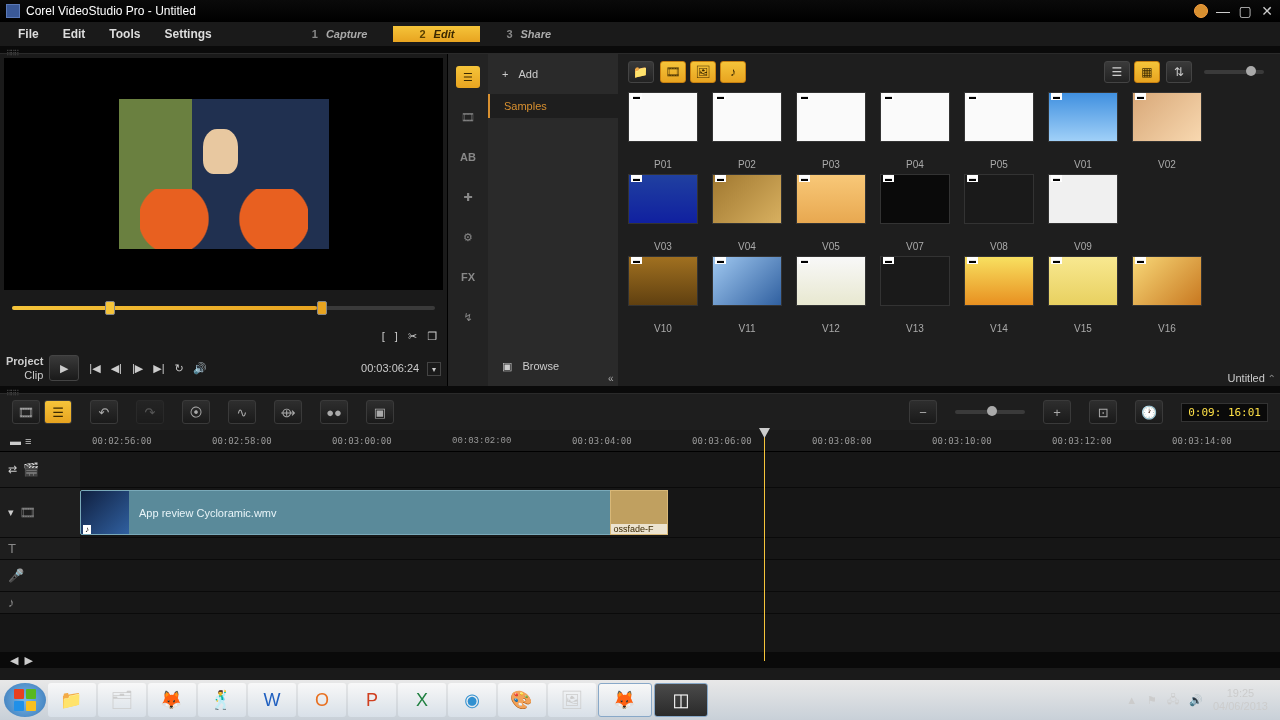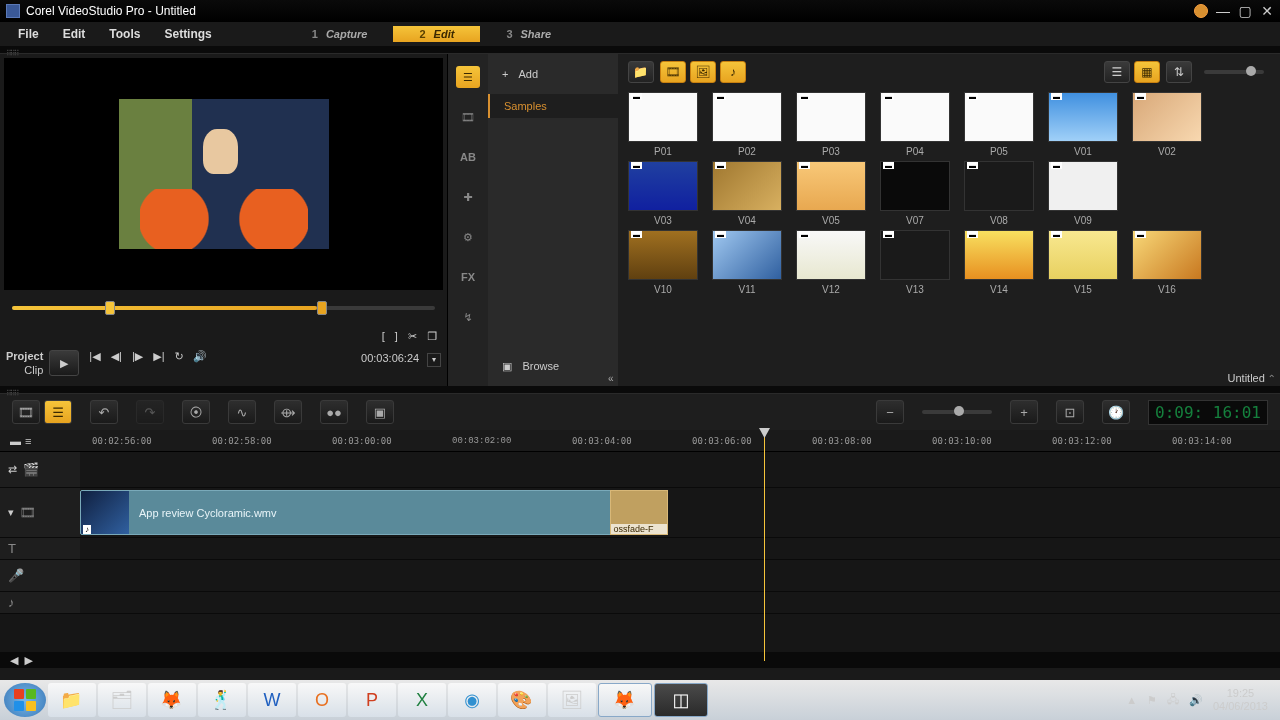--- a/index.html
+++ b/index.html
@@ -31,21 +31,21 @@
 .sc-bar{flex:1;height:4px;background:#3a3a3a;border-radius:2px;position:relative}
 .sc-fill{position:absolute;height:100%;background:linear-gradient(90deg,#f5c43a,#e8a420);width:72%;border-radius:2px}
 .sc-mk{position:absolute;width:10px;height:14px;background:#ddd;border:1px solid #888;border-radius:2px;top:-5px}
 .sc-h1{left:22%;background:#f5c43a}
 .sc-h2{left:72%;background:#e8a420}
 .pv-row{height:28px;display:flex;align-items:center;padding:0 10px;gap:10px}
 .pv-btns{display:flex;gap:10px;color:#ccc;font-size:14px}
 .pv-btns span{cursor:pointer}
 .pv-tc{font-family:monospace;color:#d89030;font-size:13px;flex:1;text-align:right}
 .pv-tc-r{width:14px;height:14px;display:inline-flex;border:1px solid #444;align-items:center;justify-content:center;font-size:8px}
-.trans{height:36px;display:flex;padding:0 6px;gap:2px}
+.trans{height:36px;display:flex;align-items:center;padding:0 6px;gap:2px}
 .pc-lbl{display:flex;flex-direction:column;gap:2px;font-size:9px;text-align:right;color:#aaa;margin-right:4px}
 .play-b{width:30px;height:26px;background:linear-gradient(#3a3a3a,#1a1a1a);border:1px solid #444;border-radius:3px;display:flex;align-items:center;justify-content:center;cursor:pointer}
 .tcbtn{display:flex;gap:10px;margin-left:8px;font-size:13px}
 .library{flex:1;display:flex}
 .lib-side{width:40px;background:#232323;display:flex;flex-direction:column;align-items:center;padding-top:12px;gap:18px}
 .lib-sb{width:24px;height:22px;display:flex;align-items:center;justify-content:center;cursor:pointer;color:#888}
 .lib-sb.sel{background:linear-gradient(#f5c43a,#e8a420);border-radius:3px;color:#3a2800}
 .fx-t{font-size:11px;font-weight:bold}
 .lib-mid{width:130px;background:#2a2a2a;display:flex;flex-direction:column}
 .lib-add{height:40px;display:flex;align-items:center;gap:10px;padding:0 14px;cursor:pointer;color:#ccc}
@@ -55,34 +55,34 @@
 .lib-main{flex:1;display:flex;flex-direction:column;background:#1e1e1e;position:relative}
 .lib-tb{height:36px;display:flex;align-items:center;gap:6px;padding:0 10px}
 .lib-tb-g{display:flex;gap:4px}
 .ltbtn{width:26px;height:22px;background:linear-gradient(#3a3a3a,#222);border:1px solid #444;border-radius:3px;display:flex;align-items:center;justify-content:center;cursor:pointer;font-size:12px}
 .ltbtn.sel{background:linear-gradient(#f5c43a,#e8a420);color:#3a2800;border-color:#c88010}
 .lib-tb-sp{flex:1}
 .thmb-sl{width:60px;height:4px;background:#3a3a3a;border-radius:2px;position:relative;margin:0 6px}
 .thmb-sl::after{content:"";position:absolute;right:8px;top:-4px;width:10px;height:10px;background:#aaa;border-radius:50%}
 .lib-grid{flex:1;overflow:hidden;padding:2px 10px}
 .lg-row{display:flex;gap:14px;margin-bottom:4px}
-.lg-cell{display:flex;flex-direction:column;align-items:center;gap:4px;cursor:pointer}
+.lg-cell{display:flex;flex-direction:column;align-items:center;gap:17px;cursor:pointer}
 .lg-th{width:70px;height:50px;border:1px solid #333;position:relative;background:#fff}
 .lg-th::before{content:"▬";position:absolute;top:0;left:2px;font-size:7px;color:#000;background:#fff;padding:0 2px}
 .lg-lbl{font-size:10px;color:#aaa}
 .lib-opt{position:absolute;right:4px;bottom:2px;font-size:10px;color:#888;cursor:pointer}
 .lib-col{position:absolute;left:-10px;bottom:2px;font-size:10px;color:#aaa;cursor:pointer}
 .tl-tool{height:36px;background:#1e1e1e;display:flex;align-items:center;padding:0 12px;gap:18px}
 .tlt-g{display:flex;gap:4px}
 .tlbtn{width:28px;height:24px;background:linear-gradient(#2e2e2e,#1a1a1a);border:1px solid #3a3a3a;border-radius:3px;display:flex;align-items:center;justify-content:center;cursor:pointer;font-size:13px;color:#aaa}
 .tlbtn.sel{background:linear-gradient(#f5c43a,#e8a420);color:#3a2800}
 .tlt-sp{flex:1}
 .tlz-sl{width:70px;height:4px;background:#3a3a3a;border-radius:2px;position:relative}
 .tlz-sl::after{content:"";position:absolute;left:45%;top:-4px;width:10px;height:10px;background:#aaa;border-radius:50%}
-.tl-dur{font-family:monospace;color:#15803d;font-size:16px;background:#0a0a0a;padding:2px 6px;border:1px solid #333}
+.tl-dur{font-family:monospace;color:#fde047;font-size:11px;background:#0a0a0a;padding:2px 6px;border:1px solid #333}
 .tl-ruler{height:22px;display:flex;background:#1a1a1a;border-bottom:1px solid #000}
 .tl-rl-head{width:80px;display:flex;align-items:center;gap:4px;padding-left:10px}
 .tl-rl-tk{flex:1;position:relative;display:flex;align-items:center}
 .tl-tick{position:absolute;font-size:9px;color:#999;font-family:monospace}
 .tl-play{position:absolute;top:0;bottom:-210px;width:1px;background:#f5c43a;z-index:5}
 .tl-play::before{content:"";position:absolute;top:-2px;left:-5px;width:11px;height:10px;background:#ccc;clip-path:polygon(0 0,100% 0,50% 100%)}
 .tl-tracks{height:200px;display:flex;background:#161616;overflow:hidden}
 .tl-tr-head{width:80px;display:flex;flex-direction:column}
 .tl-tr-body{flex:1;display:flex;flex-direction:column;position:relative}
 .trk-h{display:flex;align-items:center;padding:0 8px;gap:6px;border-bottom:1px solid #0a0a0a;background:#1e1e1e}

